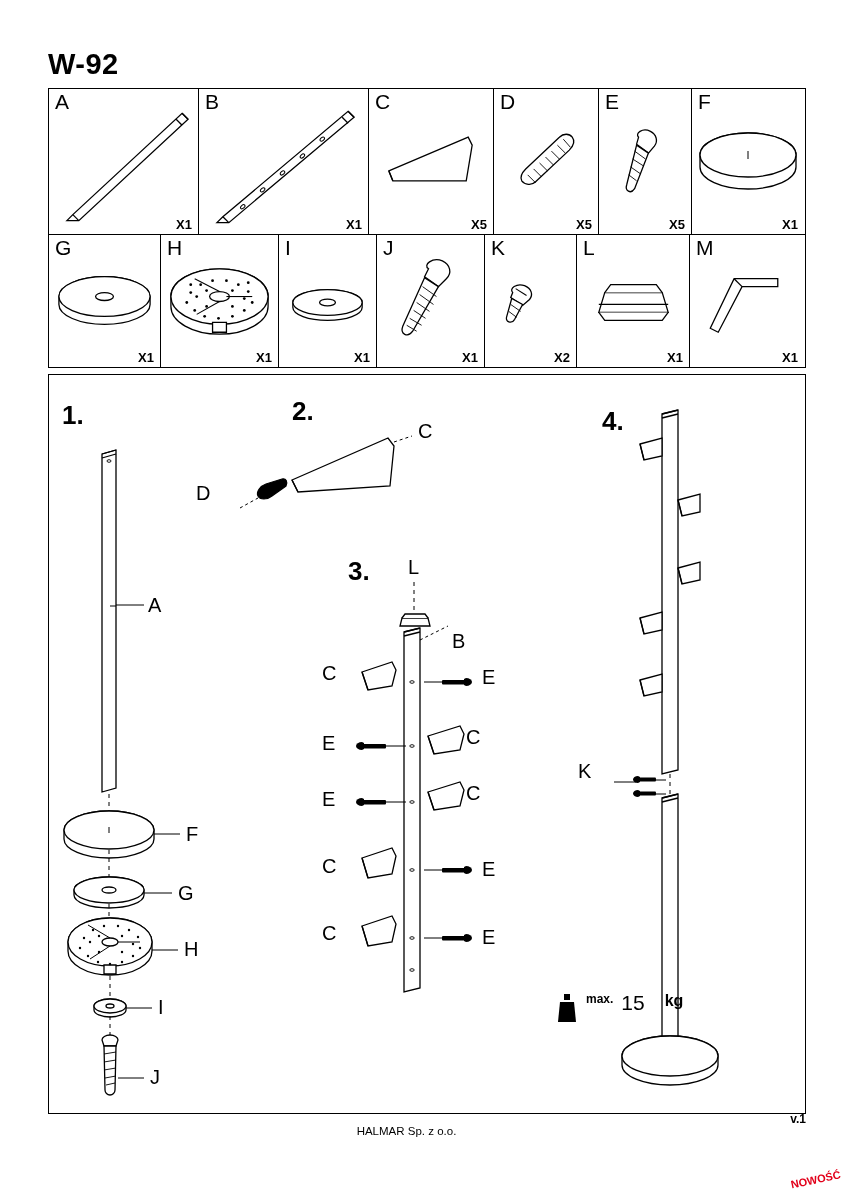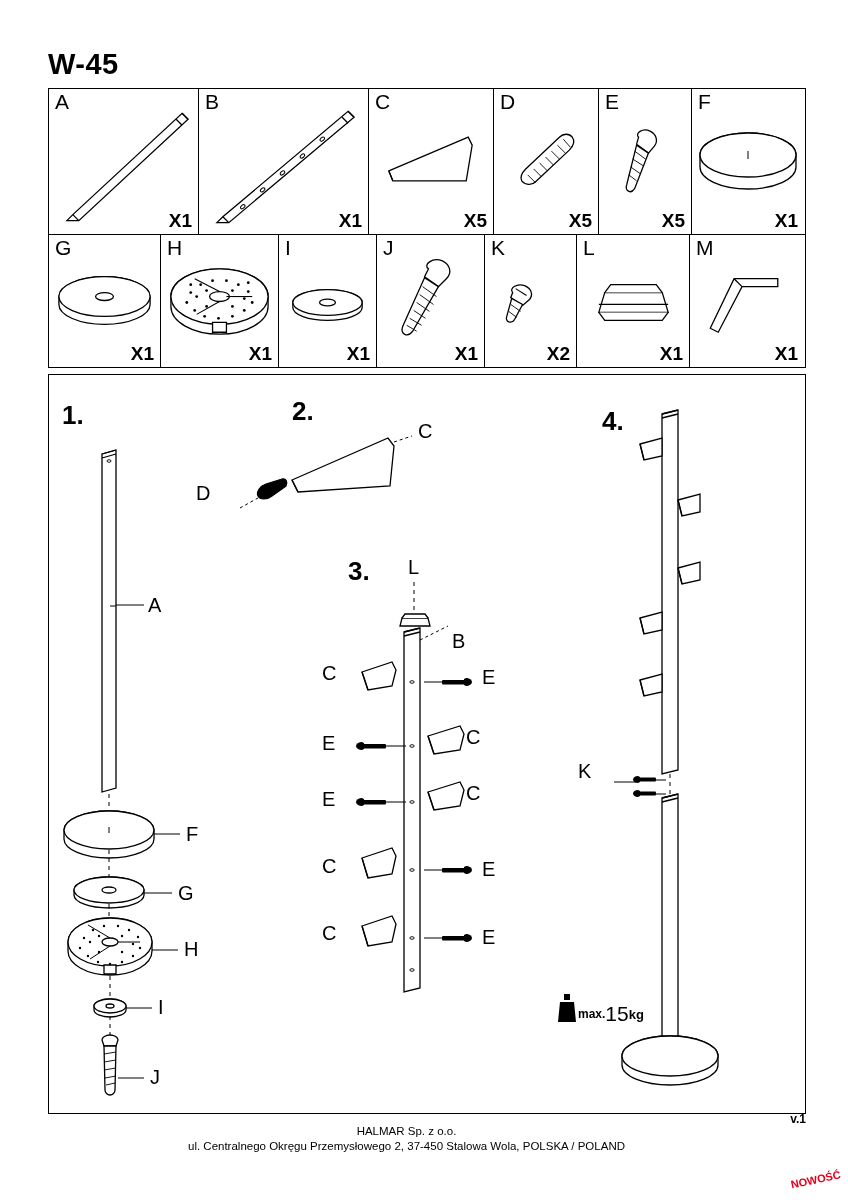--- a/index.html
+++ b/index.html
@@ -57,21 +57,21 @@
     position: absolute;
     left: 6px;
     top: 1px;
     font-size: 21px;
     font-weight: normal;
   }
   .part-qty {
     position: absolute;
     right: 6px;
     bottom: 2px;
-    font-size: 19px;
+    font-size: 13px;
     font-weight: bold;
   }
   .part-art {
     position: absolute;
     left: 0; top: 0;
     width: 100%;
     height: 100%;
   }
   
   .main-box {
@@ -97,35 +97,36 @@
   .art-abs {
     position: absolute;
     left: 0; top: 0;
   }
   
   .maxload {
     position: absolute;
     left: 556px;
     top: 992px;
     display: flex;
-    align-items: flex-end;
-    gap: 0;
+    align-items: flex-start;
+    gap: 8px;
   }
   .maxload .txt-max {
     font-size: 12px;
     font-weight: bold;
   }
   .maxload .txt-num {
     font-size: 21px;
     font-weight: normal;
     line-height: 1;
   }
   .maxload .txt-kg {
-    font-size: 13px;
+    font-size: 16px;
     font-weight: bold;
+    margin-left: 12px;
   }
   
   .footer {
     position: absolute;
     left: 0;
     top: 1124px;
     width: 813px;
     text-align: center;
     font-size: 11.5px;
     line-height: 15px;
@@ -146,21 +147,21 @@
     font-weight: bold;
     transform: rotate(-12deg);
     transform-origin: right bottom;
   }
 </style>
 </head>
 <body>
 
 <div class="page">
 
-  <div class="title">W-45</div>
+  <div class="title">W-92</div>
 
   <div class="parts-grid">
 
     <div class="parts-row row1">
 
       <div class="part-cell" style="width:150px">
         <div class="part-letter">A</div>
         <svg class="part-art" viewBox="0 0 150 145">
           <g fill="#fff" stroke="#000" stroke-width="1.3">
             <path d="M18 132 L24 126 L134 24 L140 30 L30 132 Z"></path>
@@ -654,17 +655,16 @@
       </g>
     </svg>
     <div class="txt-max" style="margin-bottom:3px;">max.</div>
     <div class="txt-num">15</div>
     <div class="txt-kg" style="margin-bottom:2px;">kg</div>
   </div>
 
   <div class="version">v.1</div>
   <div class="footer">
     <div>HALMAR Sp. z o.o.</div>
-    <div>ul. Centralnego Okręgu Przemysłowego 2, 37-450 Stalowa Wola, POLSKA / POLAND</div>
   </div>
   <div class="novosc">NOWOŚĆ</div>
 
 </div>
 
 </body></html>

